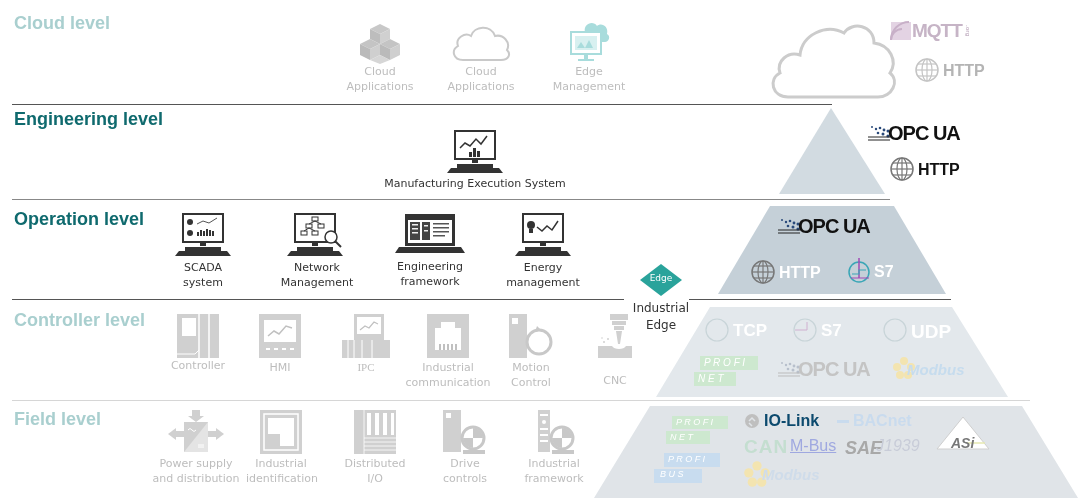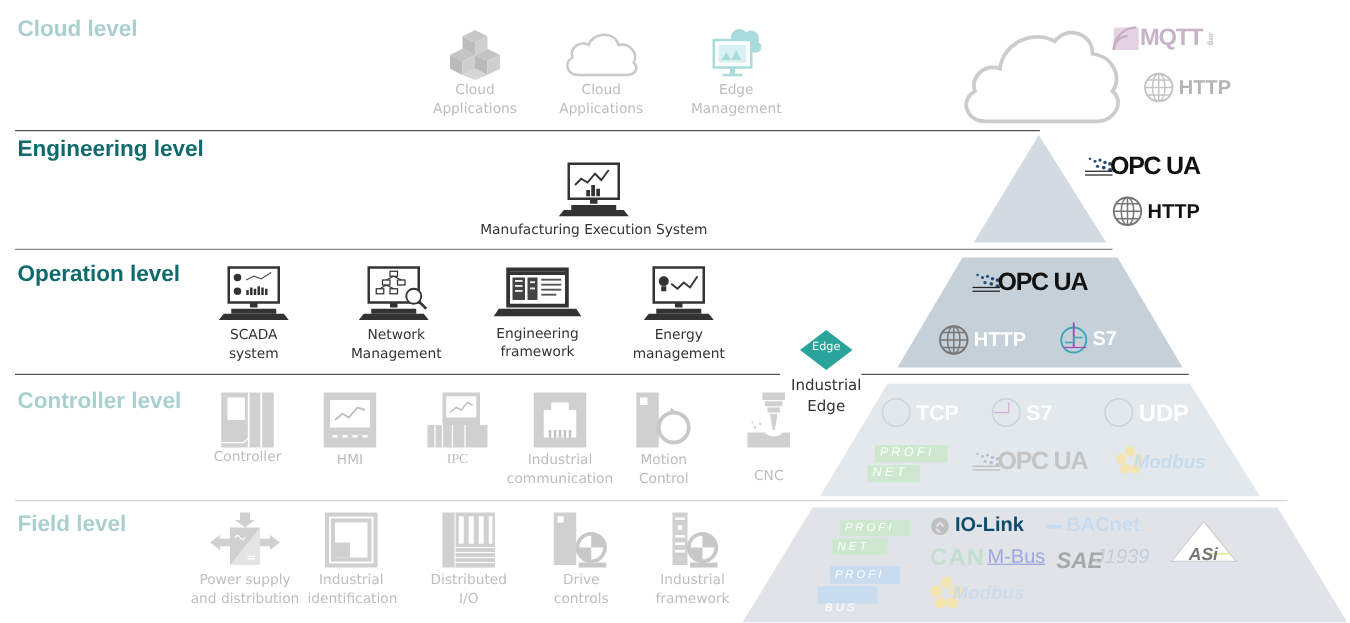--- a/index.html
+++ b/index.html
@@ -519,21 +519,21 @@
 <div class="abs" style="left:666px; top:416px; width:62px; height:30px;">
   <div class="abs" style="left:6px; top:0; width:56px; height:13px; background:#cde8cf;"></div>
   <div class="abs" style="left:0; top:15px; width:44px; height:13px; background:#cde8cf;"></div>
   <span class="proto" style="left:10px; top:1px; font-size:9px; font-style:italic; font-weight:normal; color:#fff;">P R O F I</span>
   <span class="proto" style="left:4px; top:16px; font-size:9px; font-style:italic; font-weight:normal; color:#fff;">N E T</span>
 </div>
 <div class="abs" style="left:654px; top:453px; width:66px; height:32px;">
   <div class="abs" style="left:10px; top:0; width:56px; height:14px; background:#c8dcef;"></div>
   <div class="abs" style="left:0; top:16px; width:48px; height:14px; background:#c8dcef;"></div>
   <span class="proto" style="left:14px; top:1px; font-size:9px; font-style:italic; font-weight:normal; color:#fff;">P R O F I</span>
-  <span class="proto" style="left:6px; top:28px; font-size:9px; font-style:italic; font-weight:normal; color:#fff;">B U S</span>
+  <span class="proto" style="left:6px; top:16px; font-size:9px; font-style:italic; font-weight:normal; color:#fff;">B U S</span>
 </div>
 <div class="abs" style="left:744px; top:413px;">
   <svg class="abs" width="16" height="16" viewBox="0 0 16 16">
       <circle cx="8" cy="8" r="7" fill="#bfbfbf"></circle>
       <path d="M5,8 l3,-3 l3,3 M5,10 l3,3" fill="none" stroke="#e0e4e8" stroke-width="1.5"></path>
     </svg>
   <span class="proto" style="left:20px; top:-1px; font-size:16px; color:#0c4a6e; font-family:Liberation Sans, sans-serif;">IO-Link</span>
 </div>
 <div class="abs" style="left:837px; top:413px;">
   <div class="abs" style="left:0; top:7px; width:12px; height:3px; background:#c9dbee;"></div>

